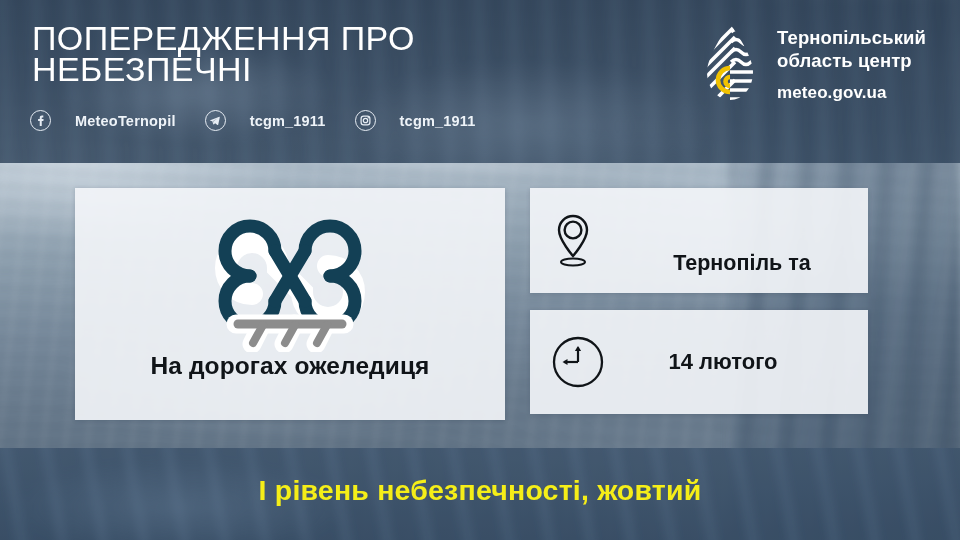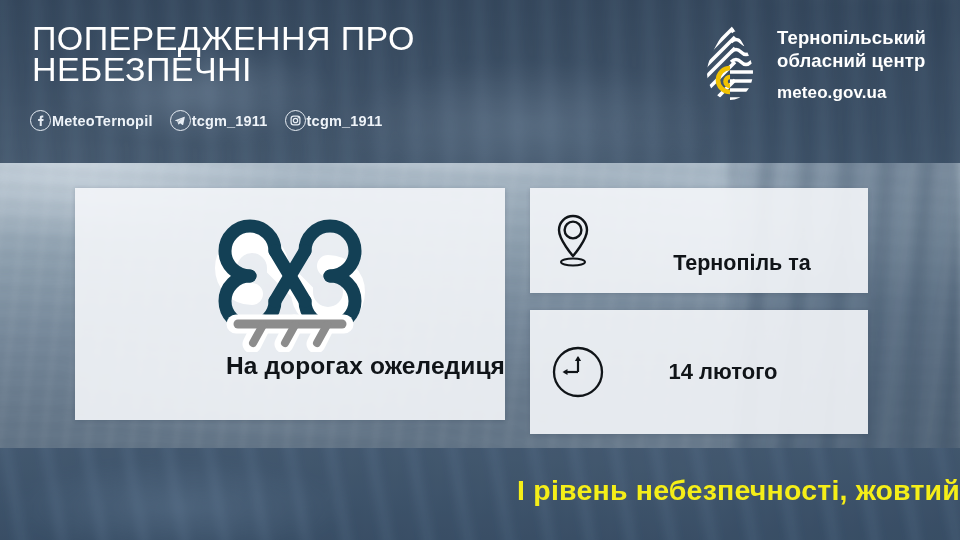--- a/index.html
+++ b/index.html
@@ -81,22 +81,22 @@
     font-weight:normal;
     line-height:31px;
     letter-spacing:.4px;
     text-transform:uppercase;
   }
 
   .socials {
     position:absolute; left:30px; top:110px;
     display:flex; align-items:center; gap:9px;
   }
-  .social-item { display:flex; align-items:center; gap:1px;justify-content:space-between; }
-  .social-item + .social-item { margin-left:8px; }
+  .social-item { display:flex; align-items:center; gap:24px;justify-content:space-between; }
+  .social-item + .social-item { margin-left:20px; }
   .sicon {
     width:21px; height:21px; flex:0 0 21px;
     border:1.6px solid #e7edf4;
     border-radius:50%;
     display:flex; align-items:center; justify-content:center;
     color:#e7edf4;
   }
   .sicon.ig { border-radius:50%; }
   .shandle {
     color:#eef3f8;
@@ -123,29 +123,29 @@
   }
 
   
   .card {
     position:absolute;
     background:rgba(244,246,249,.90);
     box-shadow:0 1px 4px rgba(30,45,62,.18);
   }
   .card-phenomenon { left:75px; top:188px; width:430px; height:232px; }
   .card-location   { left:530px; top:188px; width:338px; height:105px; }
-  .card-date       { left:530px; top:310px; width:338px; height:124px; }
+  .card-date       { left:530px; top:310px; width:338px; height:104px; }
 
   .phen-icon-wrap {
     position:absolute; left:0; right:0; top:24px;
     display:flex; justify-content:center;
   }
   .phen-label {
     position:absolute; left:0; right:0; top:164px;
-    text-align:right;
+    text-align:center;
     color:#101418;
     font-size:24.5px;
     font-weight:bold;
     letter-spacing:.1px;
   }
 
   .row {
     position:absolute; inset:0;
     display:flex; align-items:center;
   }
@@ -186,21 +186,21 @@
     position:absolute; inset:-20px;
     background:
       radial-gradient(ellipse 240px 70px at 20% 60%, rgba(120,145,172,.28), rgba(120,145,172,0) 70%),
       repeating-linear-gradient(80deg,
         rgba(120,145,175,.16) 0px, rgba(120,145,175,.16) 9px,
         rgba(54,76,100,.10) 9px, rgba(54,76,100,.10) 40px);
     filter:blur(5px);
   }
   .footer-text {
     position:absolute; left:0; right:0; top:26px;
-    text-align:right;
+    text-align:center;
     color:#f5ee18;
     font-size:28.5px;
     font-weight:bold;
     letter-spacing:.2px;
   }
 </style>
 </head>
 <body>
 
 <div id="poster">
@@ -286,21 +286,21 @@
 
               <g fill="none" stroke="#f2c200" stroke-width="4.6">
                 <path d="M29 46 a12 12 0 1 0 0 24"></path>
                 <path d="M29 55 a4.5 4.5 0 1 0 0 9"></path>
               </g>
             </g>
           </svg>
         </div>
         <div class="logo-text">
           <div class="logo-line">Тернопільський</div>
-          <div class="logo-line">обласний центр</div>
+          <div class="logo-line">область центр</div>
           <div class="logo-url">meteo.gov.ua</div>
         </div>
       </div>
 
     </div>
   </div>
 
   <div class="card card-phenomenon">
     <div class="phen-icon-wrap">
       <svg width="200" height="140" viewBox="0 0 200 140">

